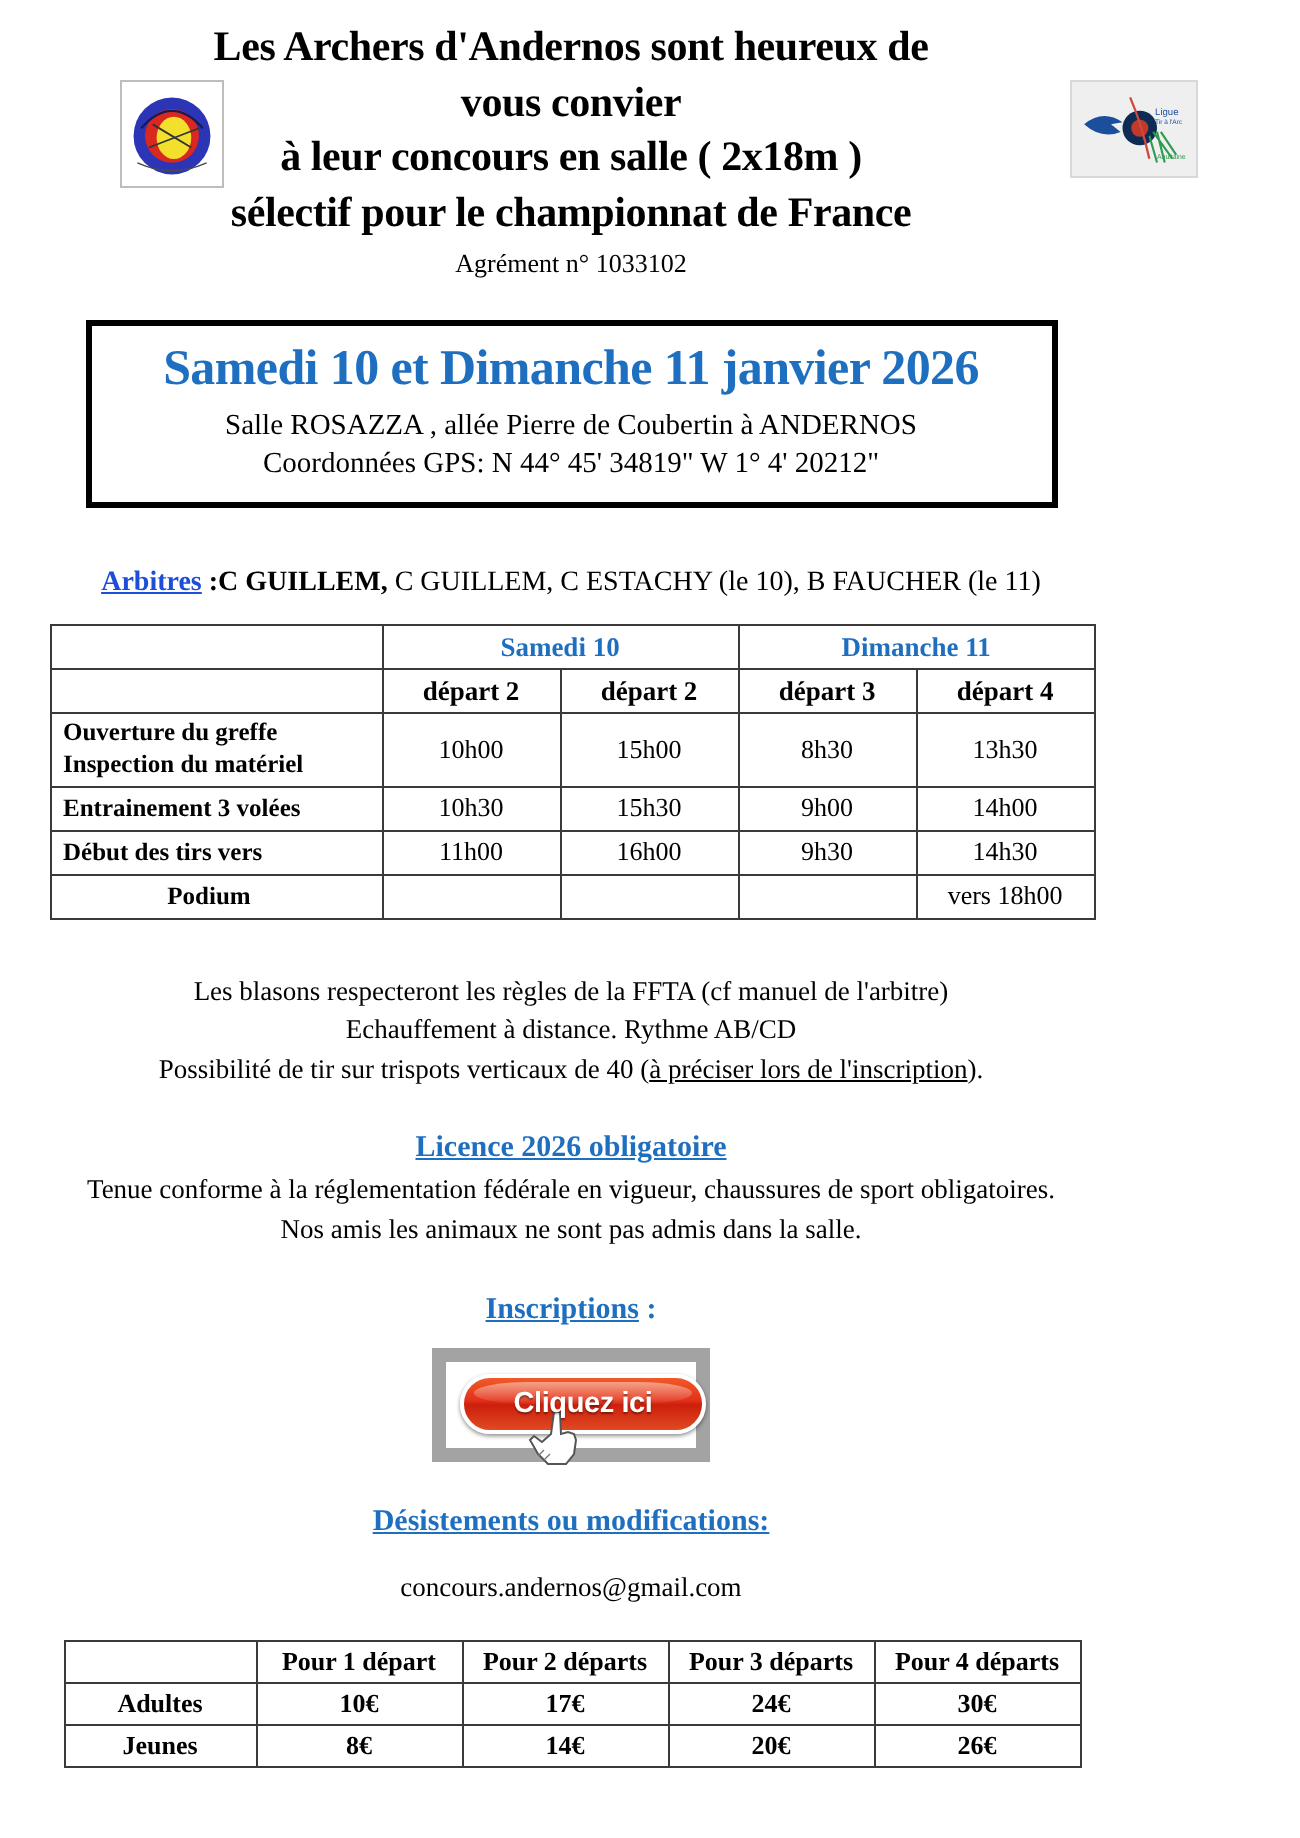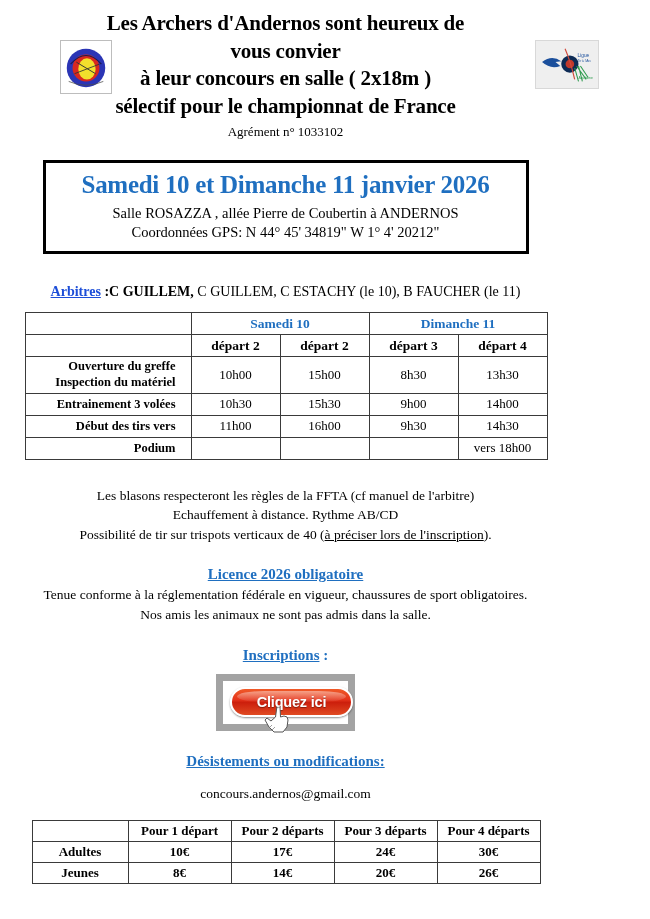--- a/index.html
+++ b/index.html
@@ -134,27 +134,27 @@
   table.sched td.dayhdr {
     color: #1F6FC0;
     font-weight: bold;
     font-size: 13.5px;
   }
   table.sched td.dep {
     font-weight: bold;
     font-size: 13.5px;
   }
   table.sched td.rowlabel {
-    text-align: right;
+    text-align: left;
     font-weight: bold;
     font-size: 12.5px;
     padding-left: 6px;
   }
   table.sched td.rowlabel.lft {
-    text-align: right;
+    text-align: center;
     padding-left: 8px;
   }
   table.sched td.time {
     font-weight: normal;
     font-size: 13px;
   }
   .two-line { line-height: 1.25; }
 
   
   .para {

